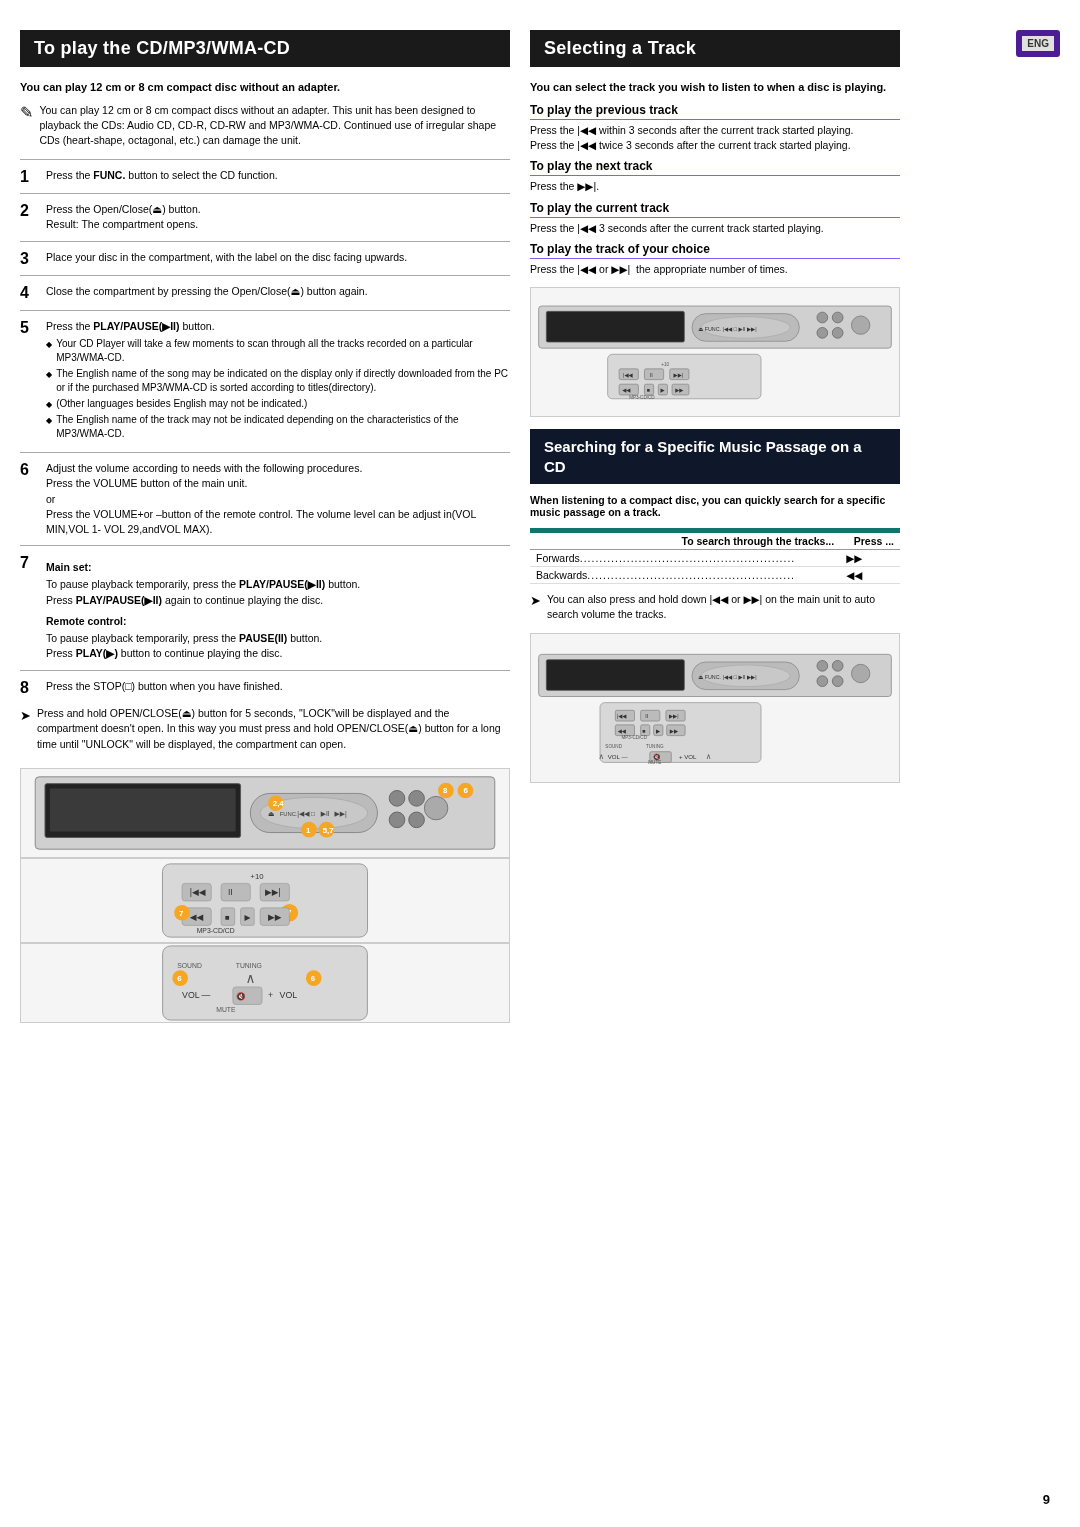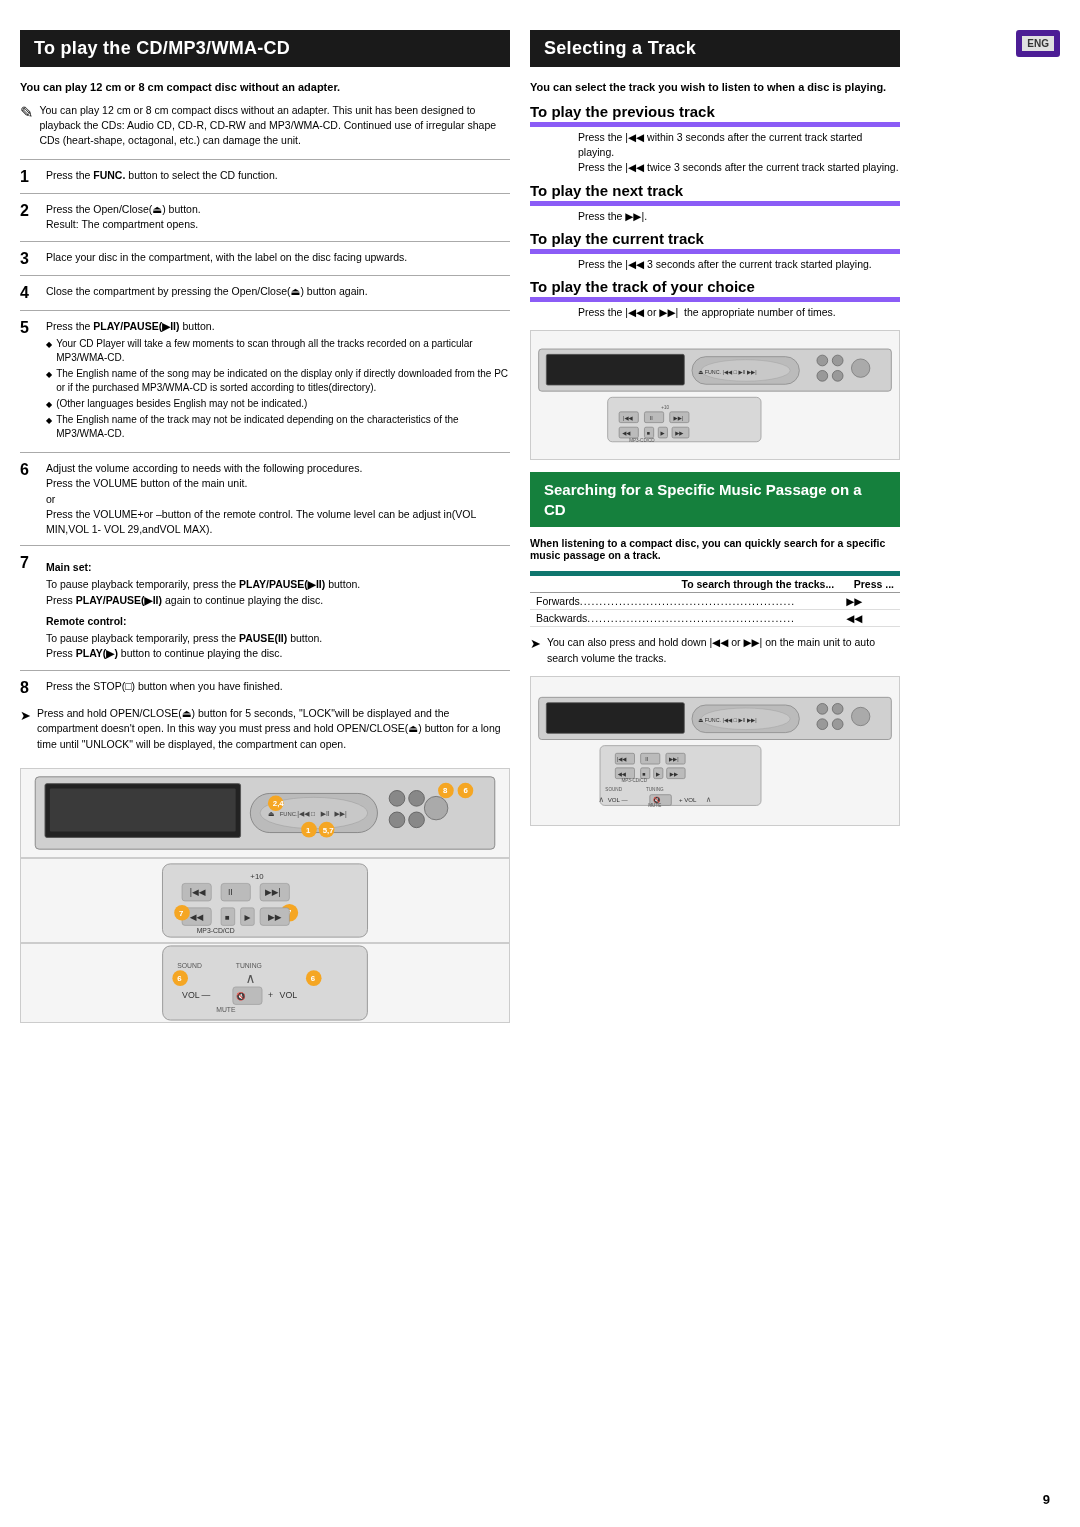--- a/index.html
+++ b/index.html
@@ -155,29 +155,28 @@
     .right-bold-intro {
       font-weight: bold;
       font-size: 11px;
       margin-bottom: 10px;
     }
     .track-section {
       margin-bottom: 6px;
     }
     .track-title {
       font-weight: bold;
-      font-size: 15px;
-      border-bottom: 5px solid #8b5cf6;
+      font-size: 12px;
+      border-bottom: 1px solid #8b5cf6;
       padding-bottom: 2px;
       margin-bottom: 3px;
     }
     .track-desc {
       font-size: 10.5px;
       line-height: 1.45;
-      margin-left: 48px;
     }
     .diamond-note {
       display: flex;
       gap: 5px;
       font-size: 10.5px;
       line-height: 1.4;
       margin: 8px 0;
       align-items: flex-start;
     }
     .diamond-note::before {
@@ -191,21 +190,21 @@
       background: #f5f5f5;
       height: 130px;
       margin: 10px 0 12px 0;
       display: flex;
       align-items: center;
       justify-content: center;
       position: relative;
       overflow: hidden;
     }
     .section-header-sub {
-      background: #15803d;
+      background: #0f172a;
       color: #fff;
       font-size: 15px;
       font-weight: bold;
       padding: 8px 14px;
       margin-bottom: 10px;
       line-height: 1.3;
     }
     .search-bold-intro {
       font-weight: bold;
       font-size: 10.5px;

